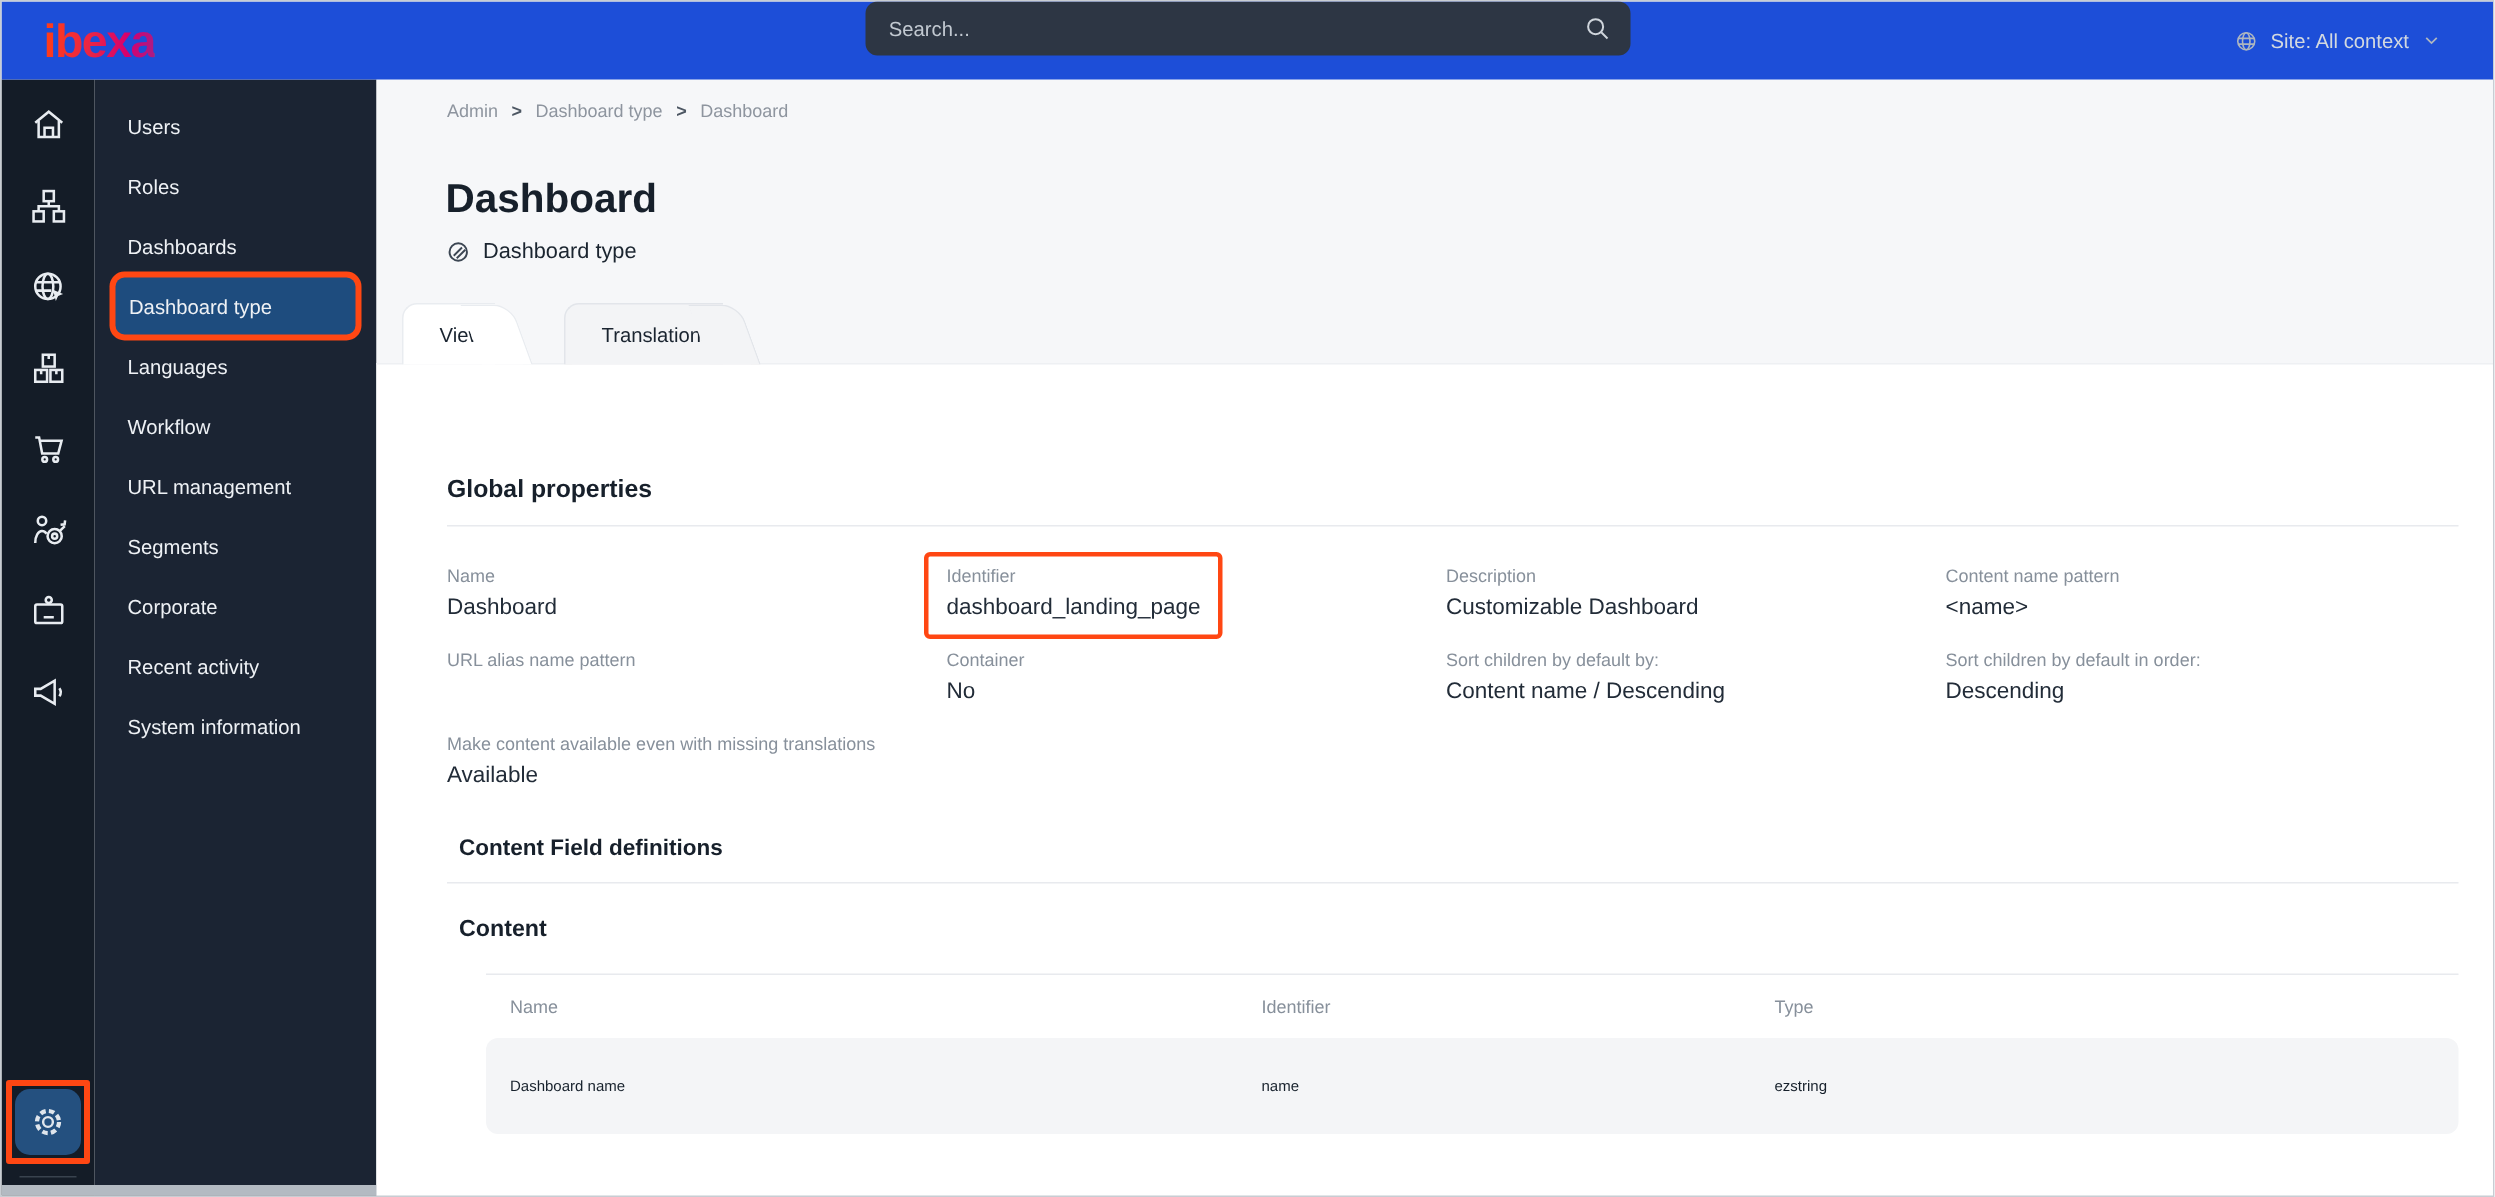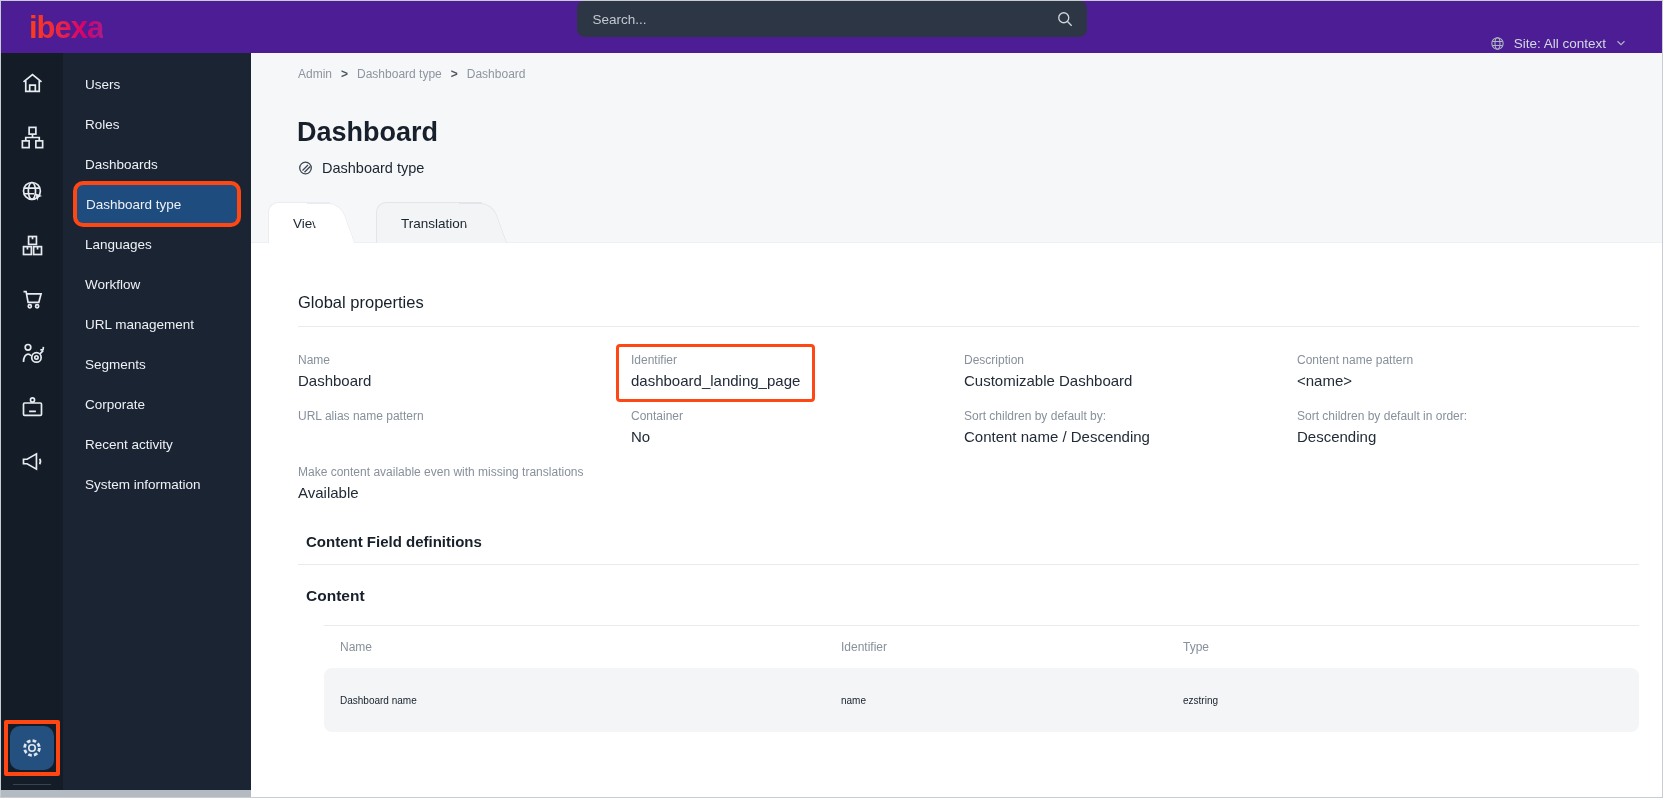--- a/index.html
+++ b/index.html
@@ -1,32 +1,32 @@
 <!DOCTYPE html>
 <html><head>
 <meta charset="utf-8">
 <style>
   * { margin:0; padding:0; box-sizing:border-box; }
   body { font-family:"Liberation Sans", sans-serif; background:#e8eaed; }
   .screen { width:1663px; height:798px; border:1px solid #c8cdd3; background:#f6f7f9;
             position:relative; overflow:hidden; display:flex; flex-direction:column; }
 
   
-  .topbar { height:52px; background:#4c1d95; flex:0 0 52px; position:relative;
+  .topbar { height:52px; background:#1d4ed8; flex:0 0 52px; position:relative;
             display:flex; align-items:center; }
   .logo { margin-left:28px; font-size:31px; font-weight:bold; letter-spacing:-1px;
           background:linear-gradient(95deg,#ff3b1a 5%,#e82349 45%,#d6006d 75%,#a81d86 100%);
           -webkit-background-clip:text; background-clip:text; color:transparent; line-height:1; }
   .searchwrap { position:absolute; left:50%; top:0; transform:translateX(-50%);
                 width:510px; height:36px; background:#2d3644; border-radius:8px;
                 display:flex; align-items:center; padding:0 12px 0 16px; }
   .searchwrap input { flex:1; background:transparent; border:none; outline:none;
                       color:#dfe4ea; font-size:13.5px; font-family:inherit; }
   .searchwrap input::placeholder { color:#c2c9d1; opacity:1; }
-  .site-context { position:absolute; right:34px; top:16px; height:52px; display:flex;
+  .site-context { position:absolute; right:34px; top:0; height:52px; display:flex;
                   align-items:center; gap:8px; color:#d3d9df; font-size:13.5px; cursor:pointer; }
 
   
   .body { flex:1; display:flex; min-height:0; }
 
   
   .rail { width:62px; background:#141c27; display:flex; flex-direction:column;
           align-items:center; padding-top:16px; flex:0 0 62px; }
   .rail-icon { width:28px; height:28px; margin-bottom:26px; display:flex;
                align-items:center; justify-content:center; cursor:pointer; }
@@ -60,21 +60,21 @@
          border-top-left-radius:10px; margin-right:46px; }
   .tab .edge { position:absolute; top:0; bottom:0; right:-18px; width:34px;
                background:inherit; transform:skewX(20deg); border:1px solid #e2e5ea;
                border-bottom:none; border-left:none; border-top-right-radius:12px; }
   .tab.active { background:#ffffff; border-color:#e9ecf0; }
   .tab.active .edge { border-color:#e9ecf0; }
 
   
   .panel { flex:1; background:#ffffff; margin-top:-1px; border-top:1px solid #eef0f3;
            padding:50px 23px 0 47px; position:relative; z-index:1; }
-  .sec-heading { font-size:16.5px; font-weight:400; color:#17202b; }
+  .sec-heading { font-size:16.5px; font-weight:700; color:#17202b;margin-top:24px; }
   .divider { height:1px; background:#e8eaee; margin-top:14px; }
 
   .props { margin-top:26px; display:grid; grid-template-columns:repeat(4,333px); row-gap:16px; }
   .field .lbl { font-size:12px; color:#87909b; margin-bottom:5px; }
   .field .val { font-size:15px; color:#222c38; min-height:21px; }
   .field.annotated { border:3px solid #ff4713; border-radius:4px; padding:6px 12px;
                      margin:-9px -15px; width:fit-content; min-width:190px; }
 
   .cfd-heading { margin:28px 0 0 8px; font-size:15px; font-weight:700; color:#17202b; }
   .group-heading { margin:22px 0 0 8px; font-size:15.5px; font-weight:700; color:#17202b; }

